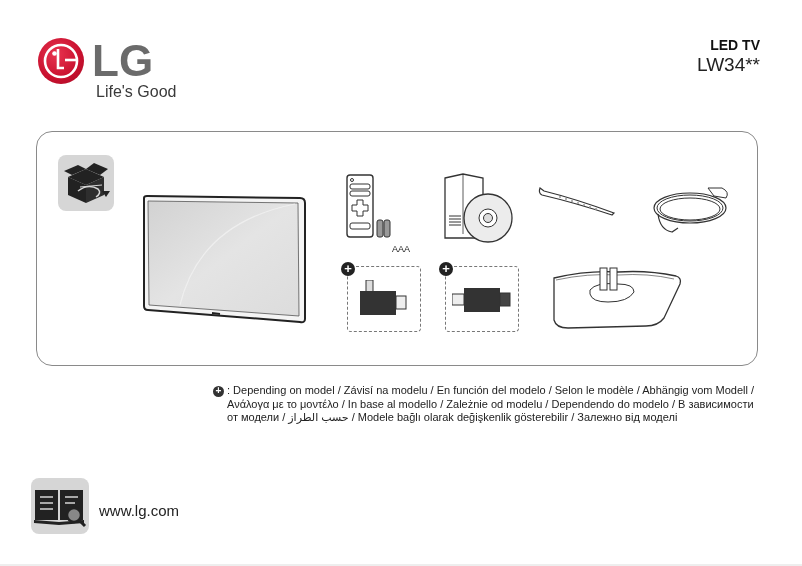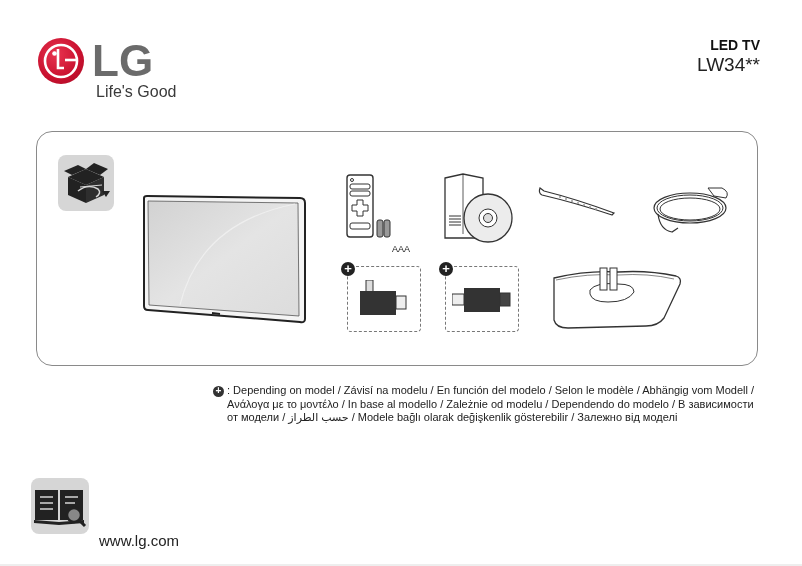--- a/index.html
+++ b/index.html
@@ -14,21 +14,21 @@
   .doc-model { right:42px; top:54px; font-size:19px; text-align:center; color:#222; }
   .frame { left:36px; top:131px; width:722px; height:235px; border:1.5px solid #8a8a8a; border-radius:16px; box-sizing:border-box; }
   .box-icon-bg { left:58px; top:155px; width:56px; height:56px; border-radius:8px; background:#d6d6d6; }
   .dashed { border:1.5px dashed #777; border-radius:4px; box-sizing:border-box; }
   .plus-badge { width:14px; height:14px; border-radius:50%; background:#222; color:#fff; font-size:13px; line-height:13px;
                 text-align:center; font-weight:bold; }
   .note-plus { left:213px; top:386px; width:11px; height:11px; border-radius:50%; background:#333; color:#fff;
                font-size:10px; line-height:10px; text-align:center; font-weight:bold; }
   .note-text { left:227px; top:384px; width:540px; font-size:11px; line-height:13.5px; color:#222; }
   .manual-bg { left:31px; top:478px; width:58px; height:56px; border-radius:8px; background:#d6d6d6; }
-  .website { left:99px; top:532px; font-size:15px; color:#222; }
+  .website { left:99px; top:502px; font-size:15px; color:#222; }
   .aaa { left:392px; top:227px; font-size:9px; color:#222;margin-top:17px; }
   .bottom-line { left:0; top:564px; width:802px; height:2px; background:#eeeeee; }
 </style>
 </head>
 <body>
 
 <div class="abs logo-circle">
   <svg width="46" height="46" viewBox="0 0 46 46">
     <circle cx="23" cy="23" r="16" fill="none" stroke="#fff" stroke-width="2.6"></circle>
     <circle cx="16.5" cy="15.5" r="2.3" fill="#fff"></circle>

